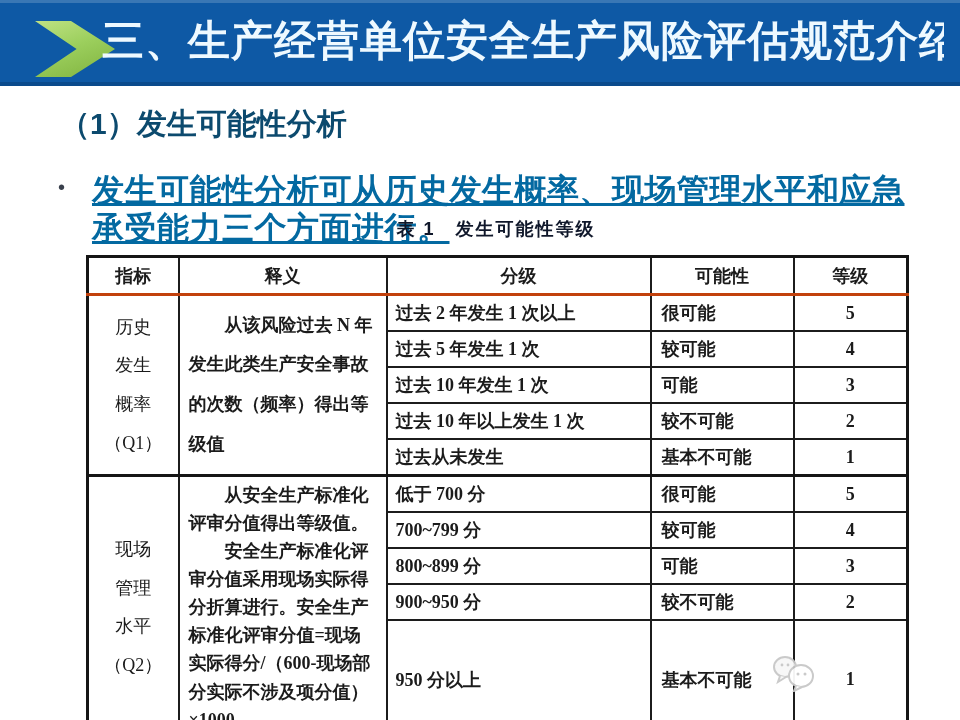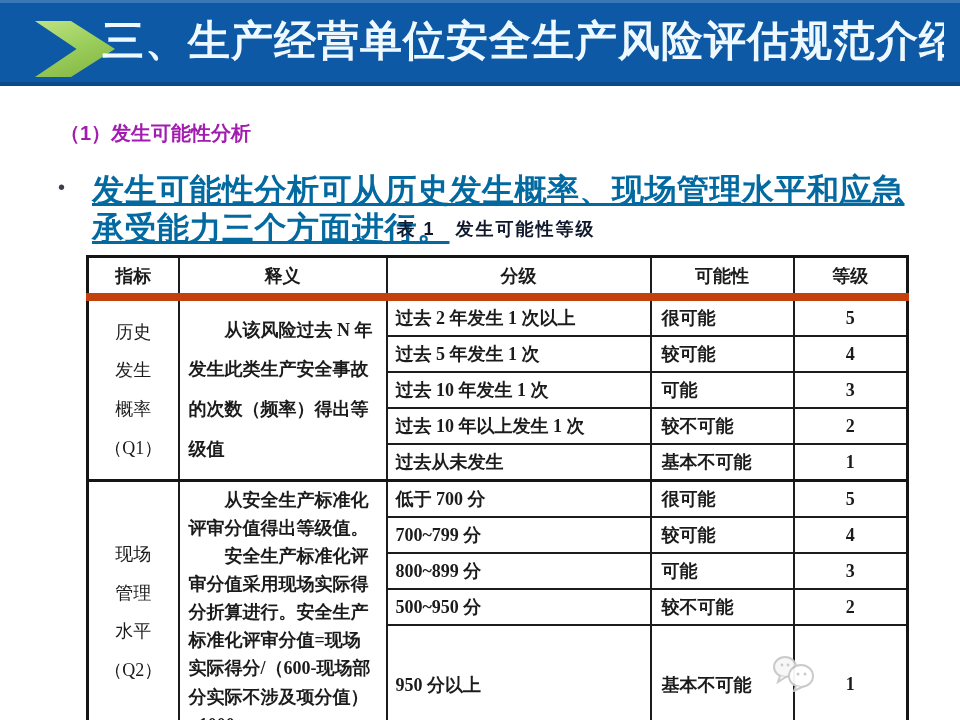--- a/index.html
+++ b/index.html
@@ -22,22 +22,22 @@
     clip-path:polygon(0 0,45% 0,100% 50%,45% 100%,0 100%,52% 50%);
   }
   .slide-title{
     position:absolute;left:102px;top:0;height:82px;right:16px;
     display:flex;align-items:center;
     color:#eef9ff;font-size:42px;font-weight:bold;
     letter-spacing:1px;white-space:nowrap;overflow:hidden;
   }
   
   .heading{
-    position:absolute;left:60px;top:120px;
-    font-size:20px;font-weight:bold;color:#a21caf;
+    position:absolute;left:60px;top:104px;
+    font-size:30px;font-weight:bold;color:#0c4a6e;
   }
   .bullet-row{
     position:absolute;left:58px;top:172px;width:860px;
     display:flex;align-items:flex-start;
   }
   .bullet-marker{
     width:34px;font-size:20px;line-height:30px;color:#39404c;
     flex:0 0 34px;text-align:left;
   }
   .bullet-text{
@@ -59,21 +59,21 @@
   }
   .tbl col.c-ind{width:91px;}
   .tbl col.c-def{width:208px;}
   .tbl col.c-grade{width:264px;}
   .tbl col.c-like{width:143px;}
   .tbl col.c-lvl{width:114px;}
   .tbl th,.tbl td{border:2px solid #1c1c1c;}
   .tbl{border:3px solid #151515;}
   .tbl th{
     height:33px;font-weight:bold;text-align:center;
-    border-bottom:8px solid #c2410c;font-size:18px;
+    border-bottom:3px solid #c2410c;font-size:18px;
   }
   .tbl td{height:32px;vertical-align:middle;}
   .cell-ind{
     text-align:center;font-weight:normal;white-space:pre-line;
     line-height:2.15;font-size:18px;
   }
   .cell-def{padding:4px 9px;vertical-align:middle;}
   .cell-def p{margin:0;text-indent:2em;font-weight:bold;}
   .def-q1 p{line-height:2.2;font-size:18px;}
   .def-q2 p{line-height:1.56;font-size:18px;}
@@ -180,21 +180,21 @@
       <td class="cell-grade">700~799 分</td>
       <td class="cell-like">较可能</td>
       <td class="cell-lvl">4</td>
     </tr>
     <tr>
       <td class="cell-grade">800~899 分</td>
       <td class="cell-like">可能</td>
       <td class="cell-lvl">3</td>
     </tr>
     <tr>
-      <td class="cell-grade">500~950 分</td>
+      <td class="cell-grade">900~950 分</td>
       <td class="cell-like">较不可能</td>
       <td class="cell-lvl">2</td>
     </tr>
     <tr class="tall-row">
       <td class="cell-grade">950 分以上</td>
       <td class="cell-like">基本不可能</td>
       <td class="cell-lvl">1</td>
     </tr>
   </tbody>
 </table>

